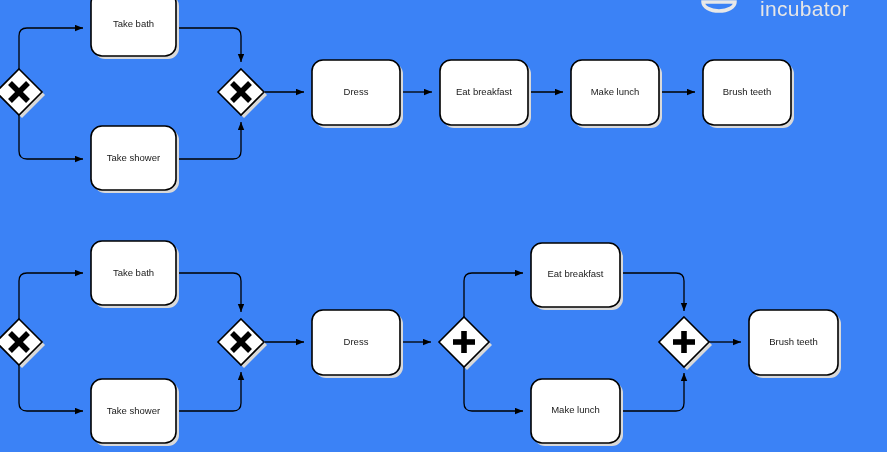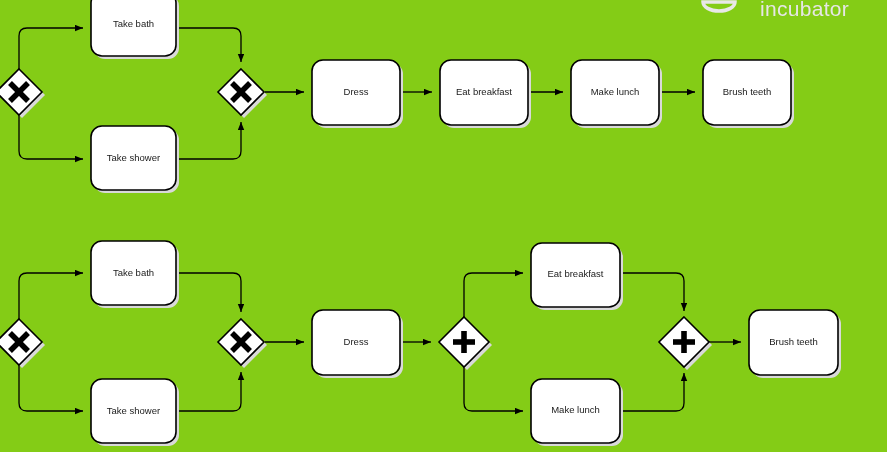--- a/index.html
+++ b/index.html
@@ -12,21 +12,21 @@
     width: 887px;
     height: 465px;
     font-family: "Liberation Sans", sans-serif;
     overflow: hidden;
     position: relative;
   }
   #canvas {
     position: relative;
     width: 887px;
     height: 452px;
-    background: #84cc16;
+    background: #3b82f6;
   }
   svg.diagram {
     position: absolute;
     left: 0;
     top: 0;
     width: 887px;
     height: 465px;
     display: block;
   }
   .task-label {

